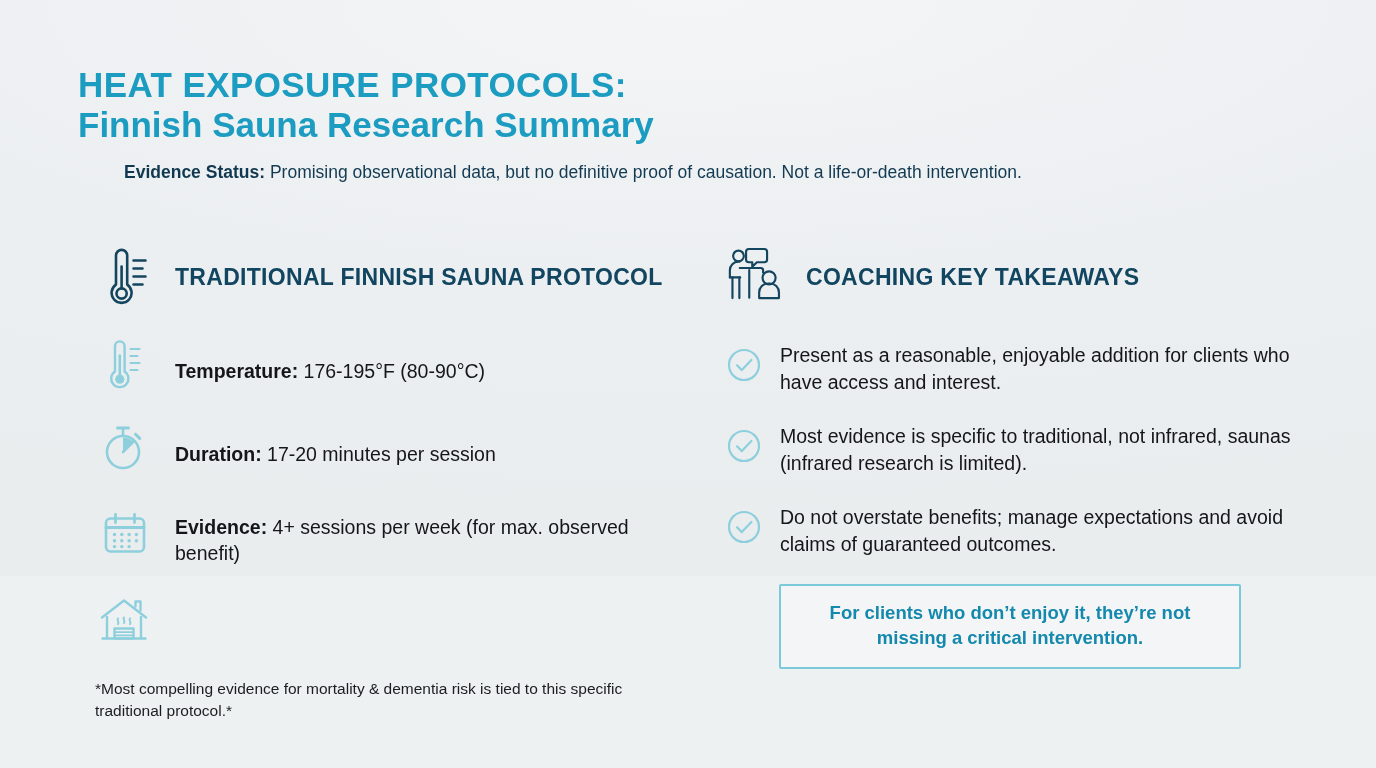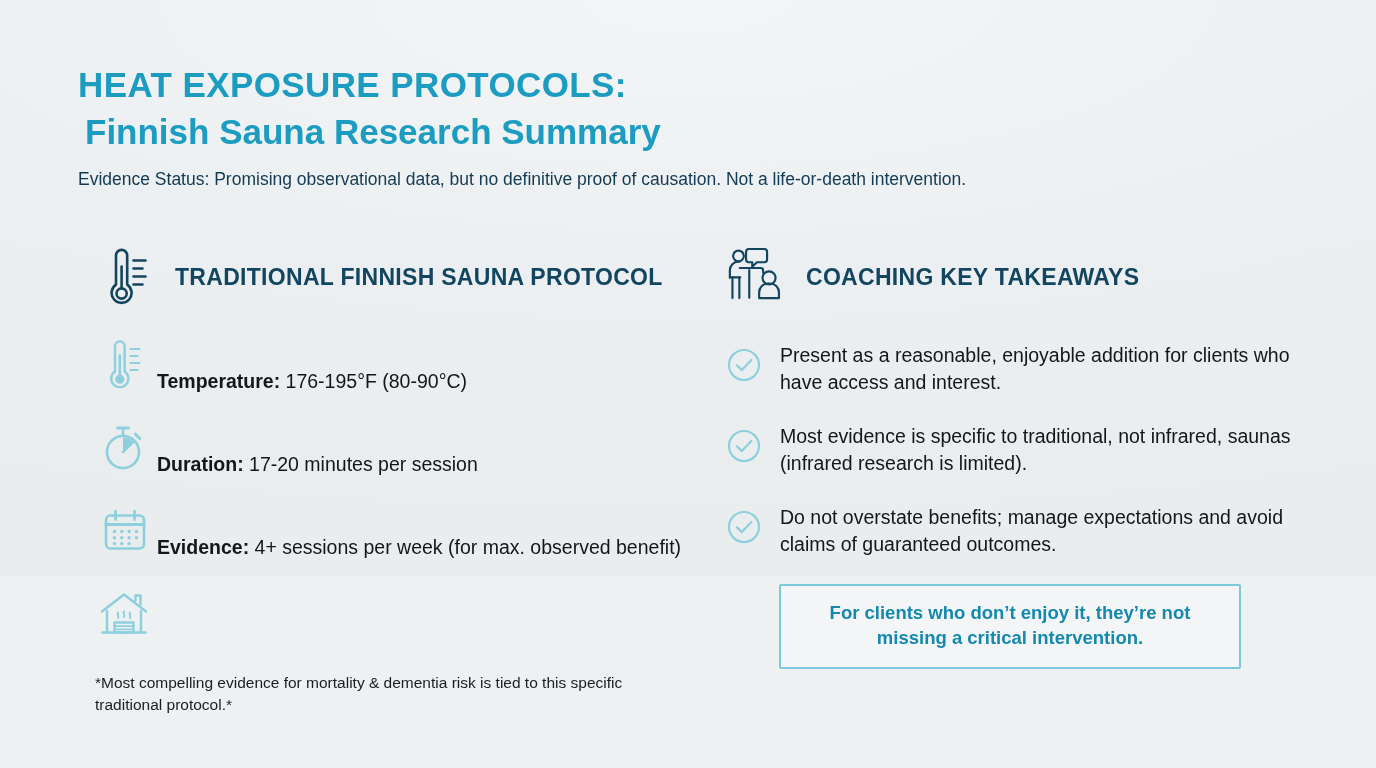--- a/index.html
+++ b/index.html
@@ -36,31 +36,32 @@
     color: #1b9cc0;
     line-height: 1.08;
     margin: 0;
     text-transform: uppercase;
   }
   .title-line2 {
     font-size: 35px;
     font-weight: bold;
     color: #1b9cc0;
     line-height: 1.18;
-    margin: 7px;
+    margin: 0;
   }
   .evidence {
     margin-top: 16px;
     font-size: 17.5px;
     color: #123a52;
     line-height: 1.35;
   }
   .evidence .lead {
-    font-weight: normal;
+    font-weight: bold;
     color: #10384f;
+    margin-left: 46px;
   }
   
   .columns {
     position: absolute;
     top: 238px;
     left: 0;
     width: 1376px;
     height: 520px;
     padding-left: 32px;
   }
@@ -92,22 +93,22 @@
     line-height: 1.22;
     letter-spacing: 0.3px;
     text-transform: uppercase;
   }
   
   .spec-list {
     margin-top: 24px;
   }
   .spec-item {
     display: flex;
-    align-items: flex-end;
-    gap: 0;
+    align-items: center;
+    gap: 18px;
     margin-bottom: 29px;
   }
   .spec-icon {
     flex: 0 0 auto;
     width: 62px;
     height: 58px;
     display: flex;
     align-items: center;
     justify-content: center;
     margin-top: -4px;

